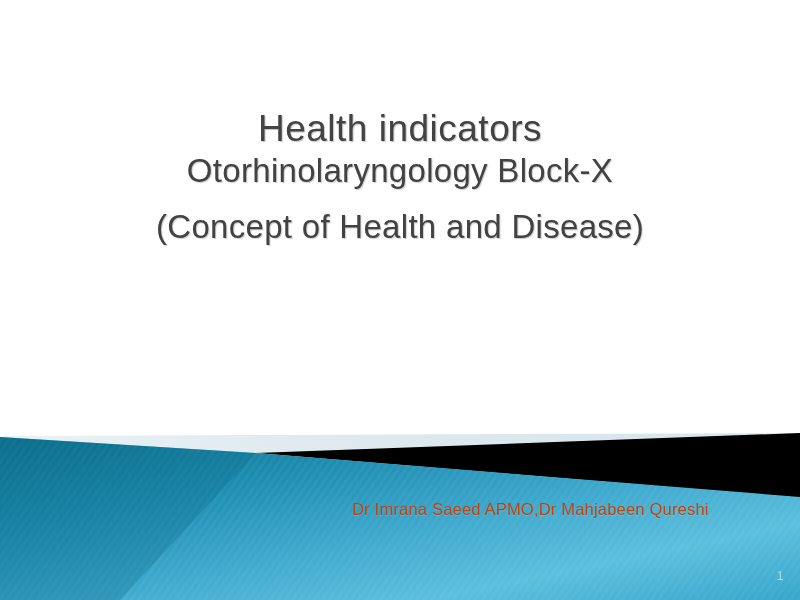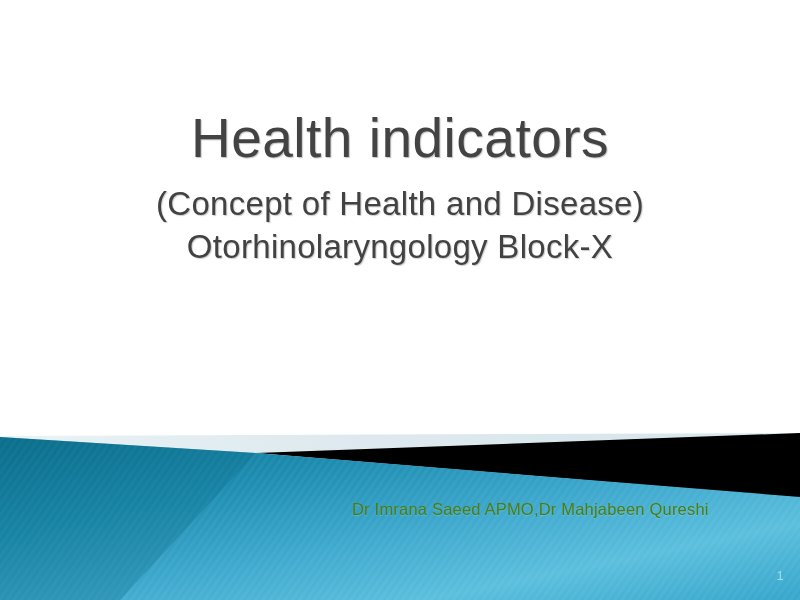--- a/index.html
+++ b/index.html
@@ -24,21 +24,21 @@
   .title-block {
     position: absolute;
     left: 0;
     top: 108px;
     width: 800px;
     text-align: center;
     pointer-events: none;
   }
 
   .main-title {
-    font-size: 55px;
+    font-size: 37px;
     font-weight: normal;
     color: #434343;
     letter-spacing: 0.5px;
     line-height: 1.12;
     margin: 0;
     text-shadow: 1px 1px 1px rgba(120,120,120,0.45);
     text-align: center;
   }
 
   .subtitle {
@@ -63,21 +63,21 @@
     width: 800px;
     height: 600px;
   }
 
   
   .author {
     position: absolute;
     left: 352px;
     top: 500px;
     font-size: 16.5px;
-    color: #4d7c0f;
+    color: #c2410c;
     letter-spacing: 0.2px;
     white-space: nowrap;
     text-shadow: 0 1px 1px rgba(255,255,255,0.18);
   }
 
   
   .slide-number {
     position: absolute;
     left: 770px;
     top: 568px;
@@ -124,22 +124,22 @@
     <path d="M 0,437 L 256,453 L 800,497 L 800,600 L 0,600 Z" fill="url(#tealGrad)"></path>
 
     <path d="M 0,437 L 256,453 L 800,497 L 800,600 L 0,600 Z" fill="url(#weave)"></path>
 
     <path d="M 0,437 L 256,453 L 120,600 L 0,600 Z" fill="#0b6b88" opacity="0.30"></path>
   </svg>
 
   <div class="title-block">
     <h1 class="main-title">Health indicators</h1>
     <div class="subtitle">
+      <span class="subtitle-line">Otorhinolaryngology Block-X</span>
       <span class="subtitle-line l1">(Concept of Health and Disease)</span>
-      <span class="subtitle-line">Otorhinolaryngology Block-X</span>
     </div>
   </div>
 
   <div class="author">Dr Imrana Saeed APMO,Dr Mahjabeen Qureshi</div>
 
   <div class="slide-number">1</div>
 
 </div>
 
 </body></html>

